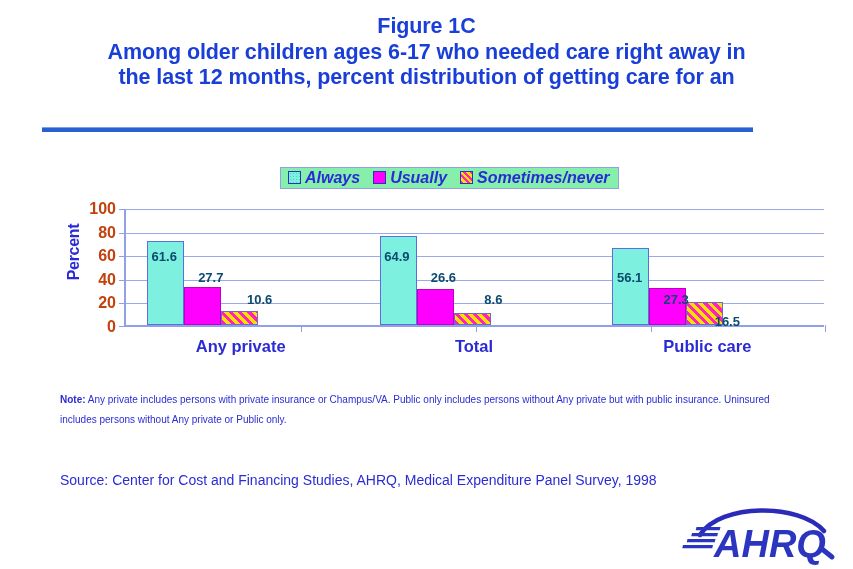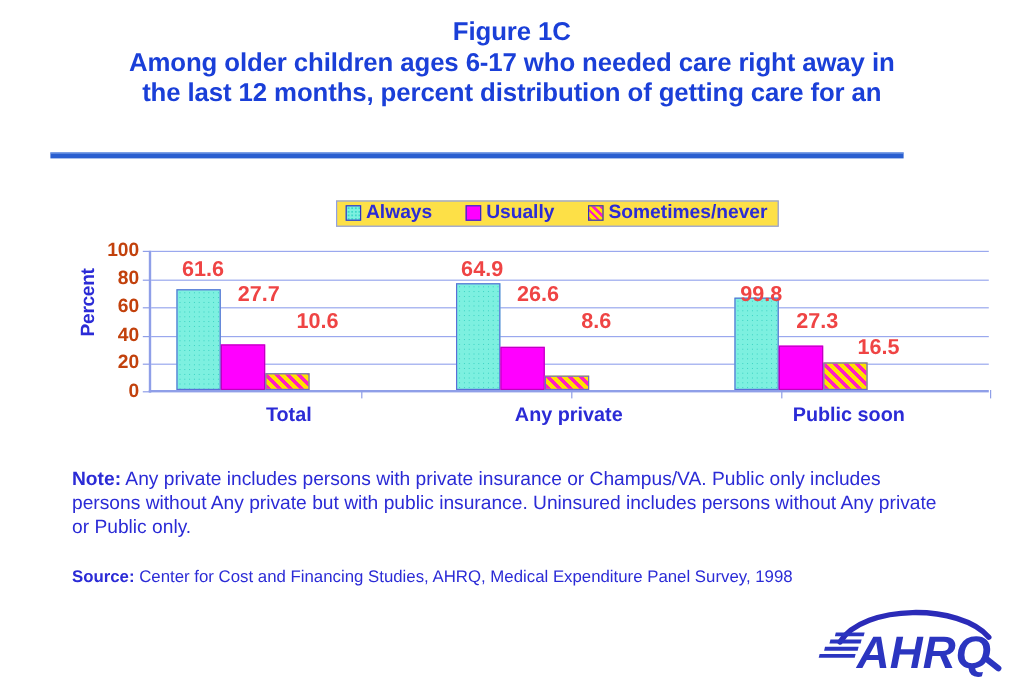--- a/index.html
+++ b/index.html
@@ -49,27 +49,28 @@
     border-top: 1px solid #7da2e8;
     box-sizing: border-box;
   }
 
   
   .legend {
     position: absolute;
     left: 280px;
     top: 167px;
     border: 1px solid #8f9fe8;
-    background: #fde047;
+    background: #86efac;
     padding: 2px 8px 3px 7px;
     display: flex;
     align-items: center;
-    gap: 28px;
+    gap: 13px;
     height: 22px;
     box-sizing: border-box;
+    font-style: italic;
   }
   .legend-item {
     display: flex;
     align-items: center;
     gap: 4px;
     white-space: nowrap;
   }
   .legend-swatch {
     width: 13px;
     height: 13px;
@@ -211,25 +212,26 @@
   .bar.some {
     background-color: #ffe000;
     background-image: repeating-linear-gradient(
         45deg,
         #ff20c0 0px, #ff20c0 3px,
         #ffe000 3px, #ffe000 6.5px);
     border-color: #6a6ad0;
   }
   .dlabel {
     position: absolute;
-    color: #ef4444;
-    font-weight: bold;
-    font-size: 18px;
+    color: #0c4a6e;
+    font-weight: bold;
+    font-size: 13px;
     line-height: 17px;
     white-space: nowrap;
+    margin-top: 32px;
   }
 
   .xlabels {
     position: absolute;
     left: 80px;
     top: 128px;
     width: 700px;
     display: flex;
   }
   .xlabel {
@@ -240,34 +242,34 @@
     font-size: 16.5px;
   }
 
   
   .note {
     position: absolute;
     left: 60px;
     top: 390px;
     width: 727px;
     color: #2b2bd6;
-    font-size: 16px;
+    font-size: 10px;
     line-height: 20px;
   }
   .note b { font-weight: bold; }
   .source {
     position: absolute;
     left: 60px;
     top: 470px;
     width: 760px;
     color: #2b2bd6;
     font-size: 14px;
     line-height: 20px;
   }
-  .source b { font-weight: bold; }
+  .source b { font-weight: normal; }
 
   
   .logo {
     position: absolute;
     left: 672px;
     top: 505px;
     width: 170px;
     height: 60px;
   }
 </style>
@@ -354,33 +356,33 @@
           <div class="dlabel" style="left:31%; top:28px">26.6</div>
           <div class="dlabel" style="left:54%; top:50px">8.6</div>
         </div>
 
         <div class="group">
           <div class="bars">
             <div class="bar always" style="height:66.2%"></div>
             <div class="bar usually" style="height:32.2%"></div>
             <div class="bar some" style="height:19.5%"></div>
           </div>
-          <div class="dlabel" style="left:11%; top:28px">99.8</div>
+          <div class="dlabel" style="left:11%; top:28px">56.1</div>
           <div class="dlabel" style="left:31%; top:50px">27.3</div>
           <div class="dlabel" style="left:53%; top:72px">16.5</div>
         </div>
 
 
       </div>
     </div>
 
     <div class="xlabels">
+      <div class="xlabel">Any private</div>
       <div class="xlabel">Total</div>
-      <div class="xlabel">Any private</div>
-      <div class="xlabel">Public soon</div>
+      <div class="xlabel">Public care</div>
     </div>
   </div>
 
   <div class="note"><b>Note:</b><span> Any private includes persons with private insurance or Champus/VA.  Public only includes persons without Any private but with public insurance. Uninsured includes persons without Any private or Public only.</span></div>
 
   <div class="source"><b>Source:</b><span> Center for Cost and Financing Studies, AHRQ, Medical Expenditure Panel Survey, 1998</span></div>
 
   <div class="logo">
     <svg viewBox="0 0 170 60" width="170" height="60">
       <path d="M28 30 C48 -2, 128 -2, 152 26" stroke="#2b2bb8" stroke-width="4.5" fill="none" stroke-linecap="round"></path>

